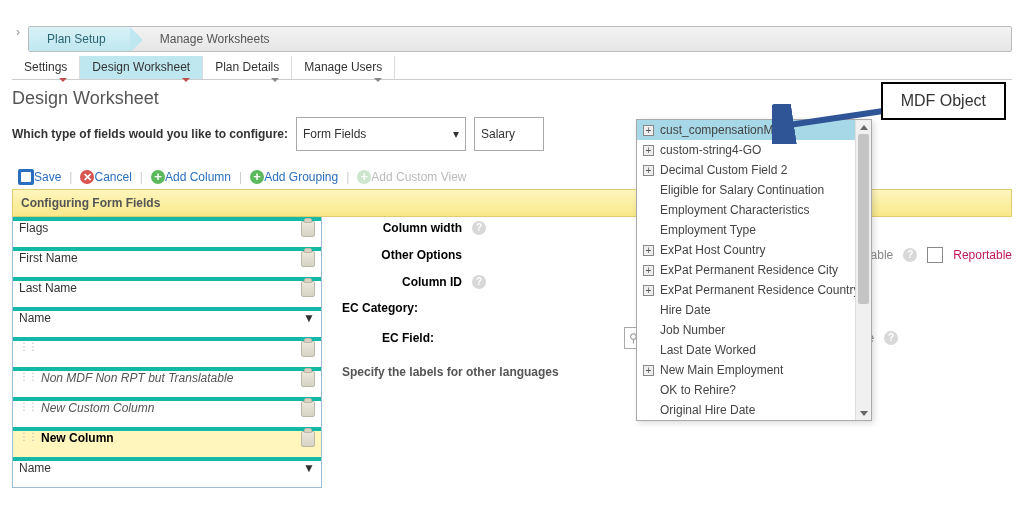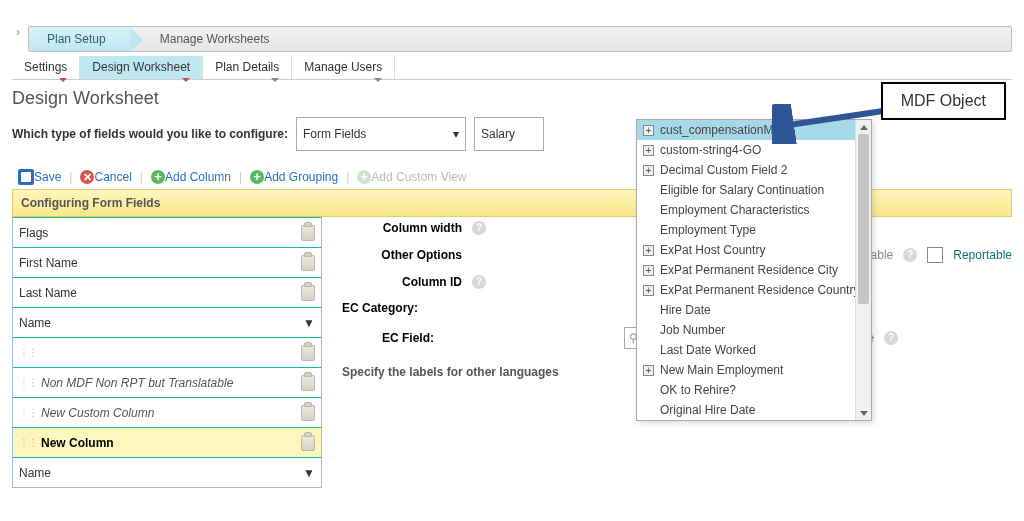--- a/index.html
+++ b/index.html
@@ -135,24 +135,23 @@
   }
   
   .panels { display: flex; gap: 20px; align-items: flex-start; }
   .left-panel { width: 310px; }
   .field-list {
     border: 1px solid #9bbfd6;
     border-top: none;
   }
   .field-row {
     display: flex;
-    align-items: center;
     justify-content: space-between;
     height: 30px;
-    border-top: 1px solid #14b8a6;
+    border-top: 4px solid #14b8a6;
     padding: 0 6px;
     background: #fff;
   }
   .field-row.sel { background: #fff6bd; }
   .field-row span.name { flex: 1; }
   .field-row span.name.italic { font-style: italic; color: #555; }
   .field-row span.name.new { font-weight: bold; color: #000000; }
   .trash-icon {
     width: 14px; height: 16px; position: relative;
     background: linear-gradient(#ece8dc, #d6d2c4);
@@ -355,21 +354,21 @@
     <div class="form-row">
       <span class="lbl">Column width</span>
       <span class="info-icon">?</span>
     </div>
     <div class="form-row">
       <span class="lbl">Other Options</span>
       <span style="flex:1"></span>
       <span style="color:#888;">oadable</span>
       <span class="info-icon">?</span>
       <span class="checkbox"></span>
-      <span style="color:#0f766e;text-align:right;">Reportable</span>
+      <span style="color:#be185d;text-align:right;">Reportable</span>
     </div>
     <div class="form-row">
       <span class="lbl">Column ID</span>
       <span class="info-icon">?</span>
     </div>
     <div class="form-row">
       <span class="lbl" style="text-align:left; width:auto;">EC Category:</span>
     </div>
     <div class="form-row">
       <span class="lbl" style="text-align:left; width:auto;padding-left:40px;">EC Field:</span>

